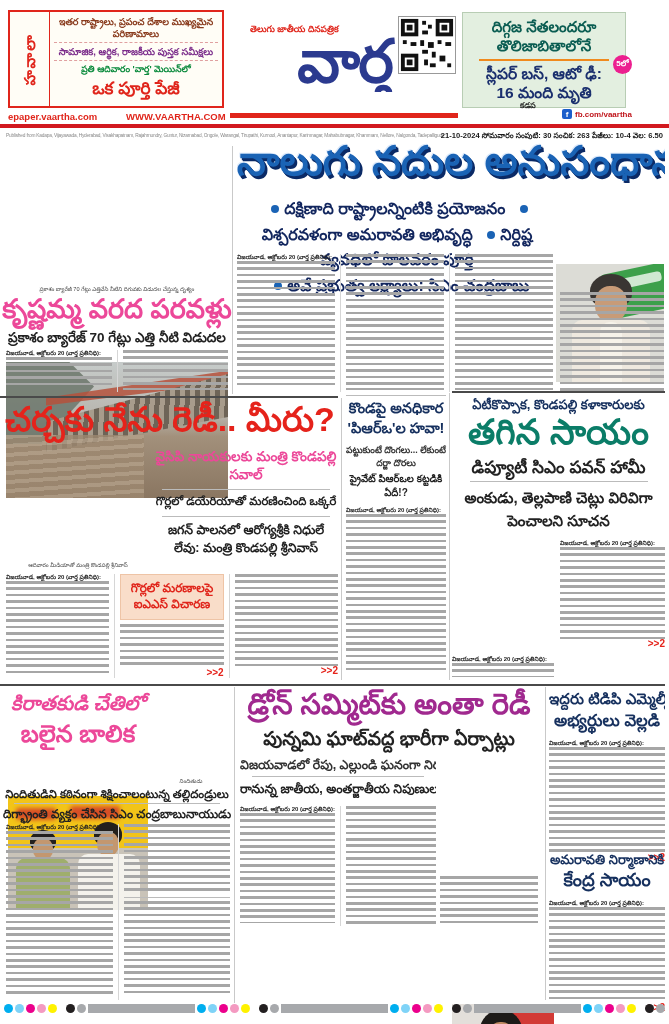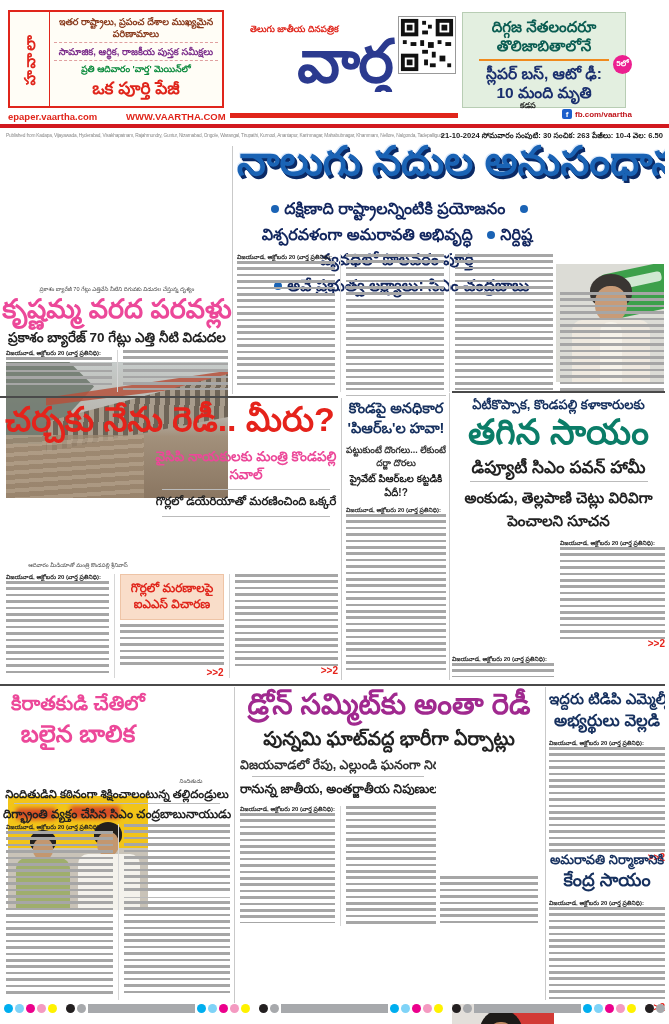--- a/index.html
+++ b/index.html
@@ -141,21 +141,21 @@
         <rect x="16" y="24" width="3" height="2"></rect>
         <rect x="25" y="24" width="2" height="2"></rect>
     </g>
   </svg>
 
   <div class="abs teaser" style="left:462px;top:12px;width:164px;height:96px;">
     <div class="teaser-top">దిగ్గజ నేతలందరూ</div>
     <div class="teaser-top">తొలిజాబితాలోనే</div>
     <hr class="teaser-hr">
     <div class="teaser-bot">స్లీపర్ బస్, ఆటో ఢీ:</div>
-    <div class="teaser-bot">10 మంది మృతి</div>
+    <div class="teaser-bot">16 మంది మృతి</div>
     <div class="badge badge-pink">5లో</div>
   </div>
   <div class="abs edition nw" style="left:520px;top:101px;">కడప</div>
   <div class="abs fb" style="left:562px;top:109px;">
     <span class="fb-f">f</span>
     <span class="fb-t">fb.com/vaartha</span>
   </div>
 
   <div class="abs red-rule" style="left:0;top:124px;width:669px;height:4px;"></div>
   <div class="abs pub nw" style="left:6px;top:133px;width:438px;">Published from Kadapa, Vijayawada, Hyderabad, Visakhapatnam, Rajahmundry, Guntur, Nizamabad, Ongole, Warangal, Tirupathi, Kurnool, Anantapur, Karimnagar, Mahabubnagar, Khammam, Nellore, Nalgonda, Tadepalligudem, Srikakulam</div>
@@ -232,20 +232,21 @@
     <div class="person-hair" style="left:86px;top:26px;width:28px;height:24px;"></div>
     <div class="person-face" style="left:89px;top:36px;width:22px;height:24px;background:#c3976f;"></div>
     <div class="person-body" style="left:70px;top:58px;width:62px;height:56px;background:#f4f2ec;"></div>
   </div>
   <div class="abs caption nw" style="left:8px;top:562px;width:140px;">ఆదివారం మీడియాతో మంత్రి కొండపల్లి శ్రీనివాస్</div>
   <div class="abs" style="left:154px;top:448px;width:184px;">
     <div class="hl-blue ctr" style="font-size:13.5px;line-height:1.35;">వైసిపి నాయకులకు మంత్రి కొండపల్లి సవాల్</div>
     <div class="hdiv-gray" style="margin:5px 8px;"></div>
     <div class="sub ctr" style="font-size:11.5px;">గొర్లలో డయేరియాతో మరణించింది ఒక్కరే</div>
     <div class="hdiv-gray" style="margin:5px 8px;"></div>
+    <div class="sub ctr" style="font-size:12.5px;line-height:1.4;">జగన్ పాలనలో ఆరోగ్యశ్రీకి నిధులే లేవు: మంత్రి కొండపల్లి శ్రీనివాస్</div>
   </div>
   <div class="abs" style="left:6px;top:574px;width:332px;height:104px;">
     <div class="cols" style="height:100%;">
       <div>
           <div class="micro nw">విజయవాడ, అక్టోబరు 20 (వార్త ప్రతినిధి):</div>
           <div class="ftx" style="height:94px;"></div>
         </div>
       <div>
         <div class="inset-box" style="height:46px;">
           <span>గొర్లలో మరణాలపై</span>
@@ -290,21 +291,21 @@
   </div>
   <div class="abs" style="left:452px;top:656px;width:102px;height:24px;">
     <div class="micro nw">విజయవాడ, అక్టోబరు 20 (వార్త ప్రతినిధి):</div>
     <div class="ftx" style="height:14px;"></div>
   </div>
 
   <div class="abs hdiv-dark" style="left:0;top:684px;width:665px;"></div>
   <div class="abs vdiv" style="left:234px;top:687px;height:316px;"></div>
   <div class="abs vdiv" style="left:545px;top:687px;height:313px;"></div>
 
-  <div class="abs hl-blue nw ctr" style="left:4px;top:692px;width:148px;font-size:20px;">కిరాతకుడి చేతిలో</div>
+  <div class="abs hl-blue nw ctr" style="left:4px;top:692px;width:148px;font-size:20px;font-style:italic;">కిరాతకుడి చేతిలో</div>
   <div class="abs hl-blue nw ctr" style="left:4px;top:720px;width:148px;font-size:24px;">బలైన బాలిక</div>
 
   <div class="abs caption nw" style="left:152px;top:778px;width:78px;">నిందితుడు</div>
   <div class="abs sub nw ctr" style="left:2px;top:788px;width:230px;font-size:11.5px;">నిందితుడిని కఠినంగా శిక్షించాలంటున్న తల్లిదండ్రులు</div>
   <div class="abs hdiv-gray" style="left:14px;top:803px;width:206px;"></div>
   <div class="abs sub nw ctr" style="left:2px;top:807px;width:230px;font-size:12px;">దిగ్భ్రాంతి వ్యక్తం చేసిన సిఎం చంద్రబాబునాయుడు</div>
   <div class="abs" style="left:6px;top:824px;width:224px;height:176px;">
     <div class="cols" style="height:100%;">
       <div>
           <div class="micro nw">విజయవాడ, అక్టోబరు 20 (వార్త ప్రతినిధి):</div>

